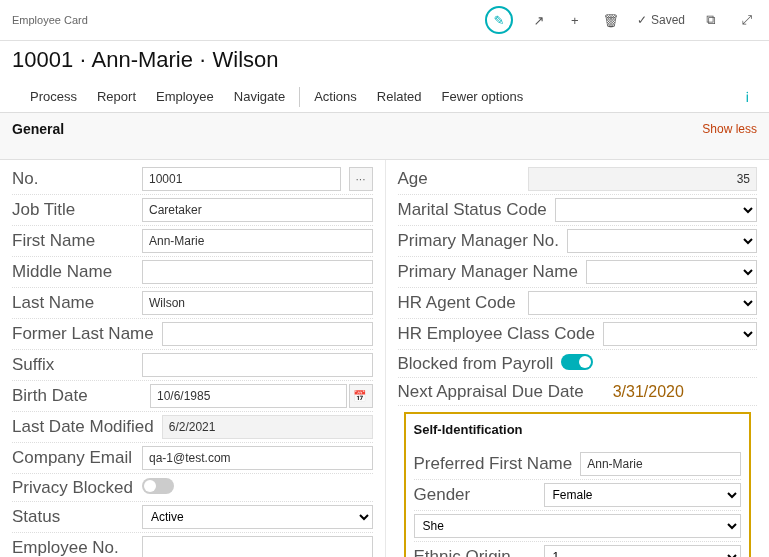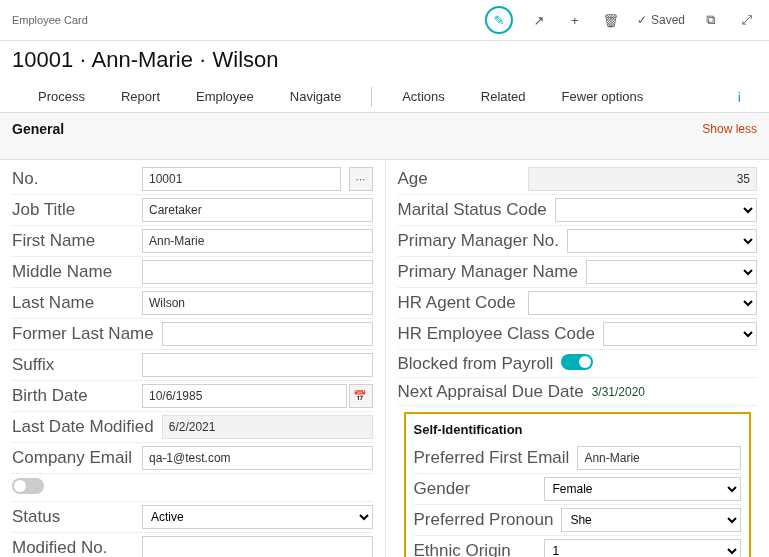--- a/index.html
+++ b/index.html
@@ -11,21 +11,21 @@
     .header-icons { display: flex; gap: 16px; align-items: center; }
     .header-icon { width: 20px; height: 20px; display: flex; align-items: center; justify-content: center; cursor: pointer; color: #555; }
     .header-icon.circle-edit { width: 28px; height: 28px; border-radius: 50%; border: 2px solid #00b0b9; color: #00b0b9; font-size: 13px; }
     .saved-badge { font-size: 12px; color: #555; display: flex; align-items: center; gap: 4px; margin-left: auto; }
     .saved-badge::before { content: '✓'; color: #555; }
     
     
     .page-title { font-size: 22px; font-weight: 300; padding: 6px 12px 8px; color: #111; }
     
     
-    .nav-bar { display: flex; align-items: center; padding: 0 28px; border-bottom: 1px solid #ddd; gap: 16px; }
+    .nav-bar { display: flex; align-items: center; padding: 0 20px; border-bottom: 1px solid #ddd; gap: 0; }
     .nav-item { padding: 8px 10px; font-size: 13px; cursor: pointer; color: #333; white-space: nowrap; }
     .nav-separator { width: 1px; height: 20px; background: #ccc; margin: 0 4px; }
     .nav-info { margin-left: auto; color: #00b0b9; font-size: 14px; cursor: pointer; }
     
     
     .content { display: flex; height: calc(557px - 110px); overflow: hidden; }
     
     
     .main { flex: 1; overflow-y: auto; padding: 0; }
     
@@ -72,27 +72,27 @@
     
     .toggle { display: inline-flex; align-items: center; }
     .toggle-track { width: 32px; height: 16px; border-radius: 8px; position: relative; cursor: pointer; }
     .toggle-track.on { background: #00b0b9; }
     .toggle-track.off { background: #ccc; }
     .toggle-thumb { width: 12px; height: 12px; background: #fff; border-radius: 50%; position: absolute; top: 2px; }
     .toggle-track.on .toggle-thumb { right: 2px; }
     .toggle-track.off .toggle-thumb { left: 2px; }
     
     
-    .date-input { display: flex; align-items: center; gap: 2px; }
+    .date-input { display: flex; align-items: center; gap: 2px; margin-left: 8px; }
     .date-input input { flex: 1; }
     .cal-icon { width: 24px; height: 24px; border: 1px solid #d0d0d0; background: #f5f5f5; display: flex; align-items: center; justify-content: center; font-size: 11px; cursor: pointer; color: #555; }
     
     
     .self-id-section { border: 2px solid #d4a300; margin: 6px 6px; padding: 8px; }
-    .self-id-title { font-size: 13px; font-weight: 600; color: #111; margin-bottom: 6px; }
+    .self-id-title { font-size: 13px; font-weight: 600; color: #111; margin-bottom: 12px; }
     
     
     .main::-webkit-scrollbar { width: 8px; }
     .main::-webkit-scrollbar-track { background: #f0f0f0; }
     .main::-webkit-scrollbar-thumb { background: #c0c0c0; }
     .date-link { color: #d44; font-size: 12px; }
     
     .right-col { border-left: 1px solid #e8e8e8; }
     
     .no-border-bottom { border-bottom: none !important; align-items: center; }
@@ -207,41 +207,42 @@
         </div>
 
         <div class="field-row">
           <span class="field-label">Company Email</span>
           <div class="field-value">
             <input type="text" value="qa-1@test.com" style="">
           </div>
         </div>
 
         <div class="field-row">
+          <span class="field-label">Privacy Blocked</span>
           <div class="field-value">
             <div class="toggle">
               <div class="toggle-track off">
                   <div class="toggle-thumb"></div>
                 </div>
             </div>
           </div>
         </div>
 
         <div class="field-row">
           <span class="field-label">Status</span>
           <div class="field-value">
             <select>
               <option selected="">Active</option>
               <option>Inactive</option>
             </select>
           </div>
         </div>
 
         <div class="field-row">
-          <span class="field-label">Modified No.</span>
+          <span class="field-label">Employee No.</span>
           <div class="field-value">
             <input type="text" value="" style="">
           </div>
         </div>
 
         <div class="field-row no-border-bottom">
           <span class="field-label">External ID</span>
           <div class="field-value">
             <input type="text" value="" style="">
           </div>
@@ -300,47 +301,46 @@
               <div class="toggle-track on">
                   <div class="toggle-thumb"></div>
                 </div>
             </div>
           </div>
         </div>
 
         <div class="field-row">
           <span class="field-label">Next Appraisal Due Date</span>
           <div class="field-value">
-            <span class="date-link" style="font-size:12px;color:#14532d;cursor:pointer;">3/31/2020</span>
+            <span class="date-link" style="font-size:16px;color:#a16207;cursor:pointer;margin-left:21px;">3/31/2020</span>
           </div>
         </div>
 
         <div class="self-id-section">
           <div class="self-id-title">Self-Identification</div>
 
           <div class="field-row">
-            <span class="field-label">Preferred First Email</span>
+            <span class="field-label">Preferred First Name</span>
             <div class="field-value">
               <input type="text" value="Ann-Marie" style="">
             </div>
           </div>
 
           <div class="field-row">
             <span class="field-label">Gender</span>
             <div class="field-value">
               <select>
                 <option selected="">Female</option>
                 <option>Male</option>
                 <option>Other</option>
               </select>
             </div>
           </div>
 
           <div class="field-row">
-            <span class="field-label">Preferred Pronoun</span>
             <div class="field-value">
               <select>
                 <option selected="">She</option>
                 <option>He</option>
                 <option>They</option>
               </select>
             </div>
           </div>
 
           <div class="field-row no-border-bottom">

